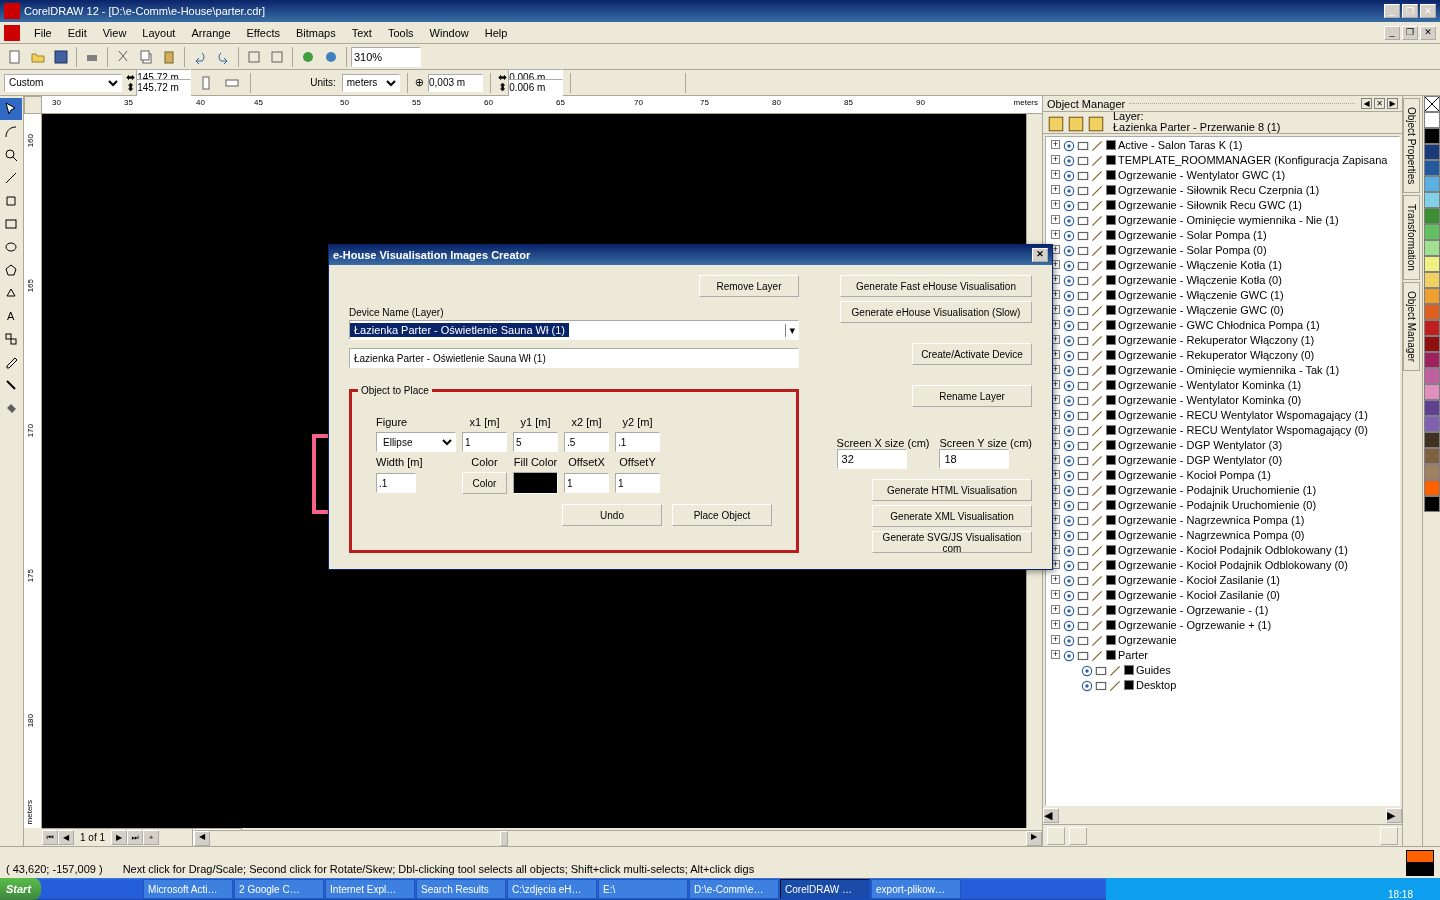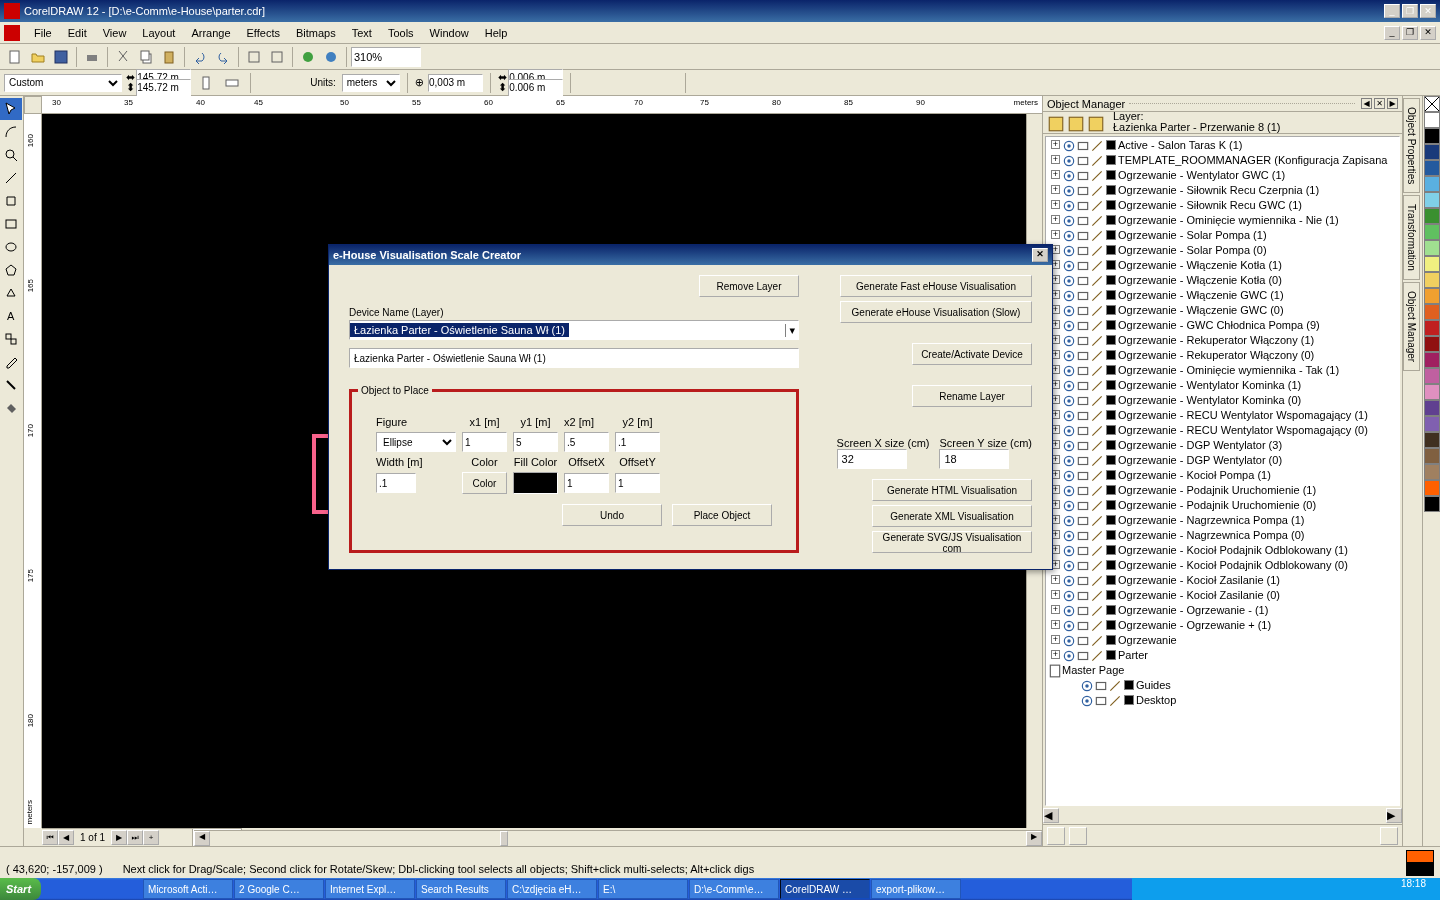--- a/index.html
+++ b/index.html
@@ -105,21 +105,21 @@
 .status-colors .cbox { width: 28px; height: 13px; border: 1px solid #000; }
 
 
 .taskbar { position: absolute; bottom: 0; left: 0; right: 0; height: 22px; background: linear-gradient(#3a81dd, #245edb 8%, #245edb 92%, #1941a5); display: flex; align-items: center; }
 .taskbar .start { height: 22px; padding: 0 10px 0 6px; background: linear-gradient(#5abd4a, #3c873c); color: #fff; font-weight: bold; font-size: 11px; display: flex; align-items: center; border-radius: 0 8px 8px 0; font-style: italic; }
 .taskbar .ql { display: flex; gap: 1px; margin-left: 4px; }
 .taskbar .ql .qi { width: 18px; height: 18px; }
 .taskbar .tasks { display: flex; gap: 1px; margin-left: 4px; flex: 1; overflow: hidden; }
 .taskbar .task { height: 20px; min-width: 90px; max-width: 110px; background: #3d80df; border: 1px solid #2256b8; color: #fff; font-size: 10px; padding: 0 4px; display: flex; align-items: center; overflow: hidden; white-space: nowrap; }
 .taskbar .task.active { background: #1a4ba8; border: 1px inset #0a2a6a; }
-.taskbar .tray { display: flex; align-items: flex-start; background: #0d9eed; height: 22px; padding: 0 10px; gap: 2px; }
+.taskbar .tray { display: flex; align-items: flex-end; background: #0d9eed; height: 22px; padding: 0 23px; gap: 2px; }
 .taskbar .tray .ti { width: 15px; height: 15px; }
 .taskbar .clock { color: #fff; font-size: 10px; padding: 0 4px; }
 
 
 .dialog { position: absolute; left: 328px; top: 244px; width: 725px; background: #ece9d8; border: 1px solid #0a246a; box-shadow: 2px 2px 6px rgba(0,0,0,.4); z-index: 100; }
 .dlg-title { height: 20px; background: linear-gradient(#0a246a, #3a6ea5); color: #fff; font-size: 11px; font-weight: bold; display: flex; align-items: center; padding: 0 4px; }
 .dlg-title .x { margin-left: auto; width: 16px; height: 14px; background: #d4d0c8; border: 1px outset #fff; color: #000; font-size: 9px; text-align: center; }
 .dlg-body { padding: 10px 20px 16px; display: flex; }
 .dlg-left { width: 450px; }
 .dlg-right { flex: 1; padding-left: 8px; display: flex; flex-direction: column; gap: 4px; align-items: flex-end; }
@@ -654,21 +654,21 @@
               <circle cx="6" cy="6" r="4" fill="none" stroke="#3060a0"></circle>
               <circle cx="6" cy="6" r="1.5" fill="#3060a0"></circle>
             </svg></span>
           <span class="ico"><svg viewBox="0 0 12 12">
               <rect x="2" y="3" width="8" height="6" fill="none" stroke="#606060"></rect>
             </svg></span>
           <span class="ico"><svg viewBox="0 0 12 12">
               <path d="M2 10L10 2" stroke="#806020"></path>
             </svg></span>
           <span class="sw"></span>
-          <span>Ogrzewanie - GWC Chłodnica Pompa (9)</span>
+          <span>Ogrzewanie - GWC Chłodnica Pompa (1)</span>
         </div>
         <div class="tree-row">
           <span class="exp">+</span>
           <span class="ico"><svg viewBox="0 0 12 12">
               <circle cx="6" cy="6" r="4" fill="none" stroke="#3060a0"></circle>
               <circle cx="6" cy="6" r="1.5" fill="#3060a0"></circle>
             </svg></span>
           <span class="ico"><svg viewBox="0 0 12 12">
               <rect x="2" y="3" width="8" height="6" fill="none" stroke="#606060"></rect>
             </svg></span>
@@ -985,27 +985,20 @@
               <circle cx="6" cy="6" r="1.5" fill="#3060a0"></circle>
             </svg></span>
           <span class="ico"><svg viewBox="0 0 12 12">
               <rect x="2" y="3" width="8" height="6" fill="none" stroke="#606060"></rect>
             </svg></span>
           <span class="ico"><svg viewBox="0 0 12 12">
               <path d="M2 10L10 2" stroke="#806020"></path>
             </svg></span>
           <span class="sw"></span>
           <span>Parter</span>
-        </div>
-        <div class="tree-row page">
-          <span class="exp">−</span>
-          <span class="ico"><svg viewBox="0 0 12 12">
-              <rect x="2" y="1" width="8" height="10" fill="#fff" stroke="#606060"></rect>
-            </svg></span>
-          <span>Master Page</span>
         </div>
         <div class="tree-row nested">
           <span class="ico"><svg viewBox="0 0 12 12">
               <circle cx="6" cy="6" r="4" fill="none" stroke="#3060a0"></circle>
               <circle cx="6" cy="6" r="1.5" fill="#3060a0"></circle>
             </svg></span>
           <span class="ico"><svg viewBox="0 0 12 12">
               <rect x="2" y="3" width="8" height="6" fill="none" stroke="#606060"></rect>
             </svg></span>
           <span class="ico"><svg viewBox="0 0 12 12">
@@ -1078,21 +1071,21 @@
       <div class="sw" style="background: rgb(64, 48, 32);"></div>
       <div class="sw" style="background: rgb(128, 96, 64);"></div>
       <div class="sw" style="background: rgb(160, 128, 96);"></div>
       <div class="sw" style="background: rgb(255, 96, 0);"></div>
       <div class="sw" style="background: rgb(0, 0, 0);"></div>
     </div>
 </div>
 
 <div class="dialog">
   <div class="dlg-title">
-    <span>e-House Visualisation Scale Creator</span>
+    <span>e-House Visualisation Images Creator</span>
     <div class="x">✕</div>
   </div>
   <div class="dlg-body">
     <div class="dlg-left">
       <div style="text-align:right;margin-bottom:10px">
         <button class="dlg-btn">Remove Layer</button>
       </div>
       <span class="dlg-label">Device Name (Layer)</span>
       <div class="dlg-select" style="display:flex;align-items:center;padding:0">
         <span class="selected">Łazienka Parter - Oświetlenie Sauna Wł (1)</span>
@@ -1100,21 +1093,21 @@
       </div>
       <div style="height:8px"></div>
       <input class="dlg-input" value="Łazienka Parter - Oświetlenie Sauna Wł (1)" style="">
 
       <div class="dlg-group">
         <span class="dlg-group-title">Object to Place</span>
         <div class="obj-grid">
           <span>Figure</span>
           <span style="text-align:center">x1 [m]</span>
           <span style="text-align:center">y1 [m]</span>
-          <span style="">x2 [m]</span>
+          <span style="text-align:center">x2 [m]</span>
           <span style="text-align:center">y2 [m]</span>
 
           <select><option>Ellipse</option></select>
           <input value="1" style="">
           <input value="5" style="">
           <input value=".5" style="">
           <input value=".1" style="">
 
           <span>Width [m]</span>
           <span style="text-align:center">Color</span>

